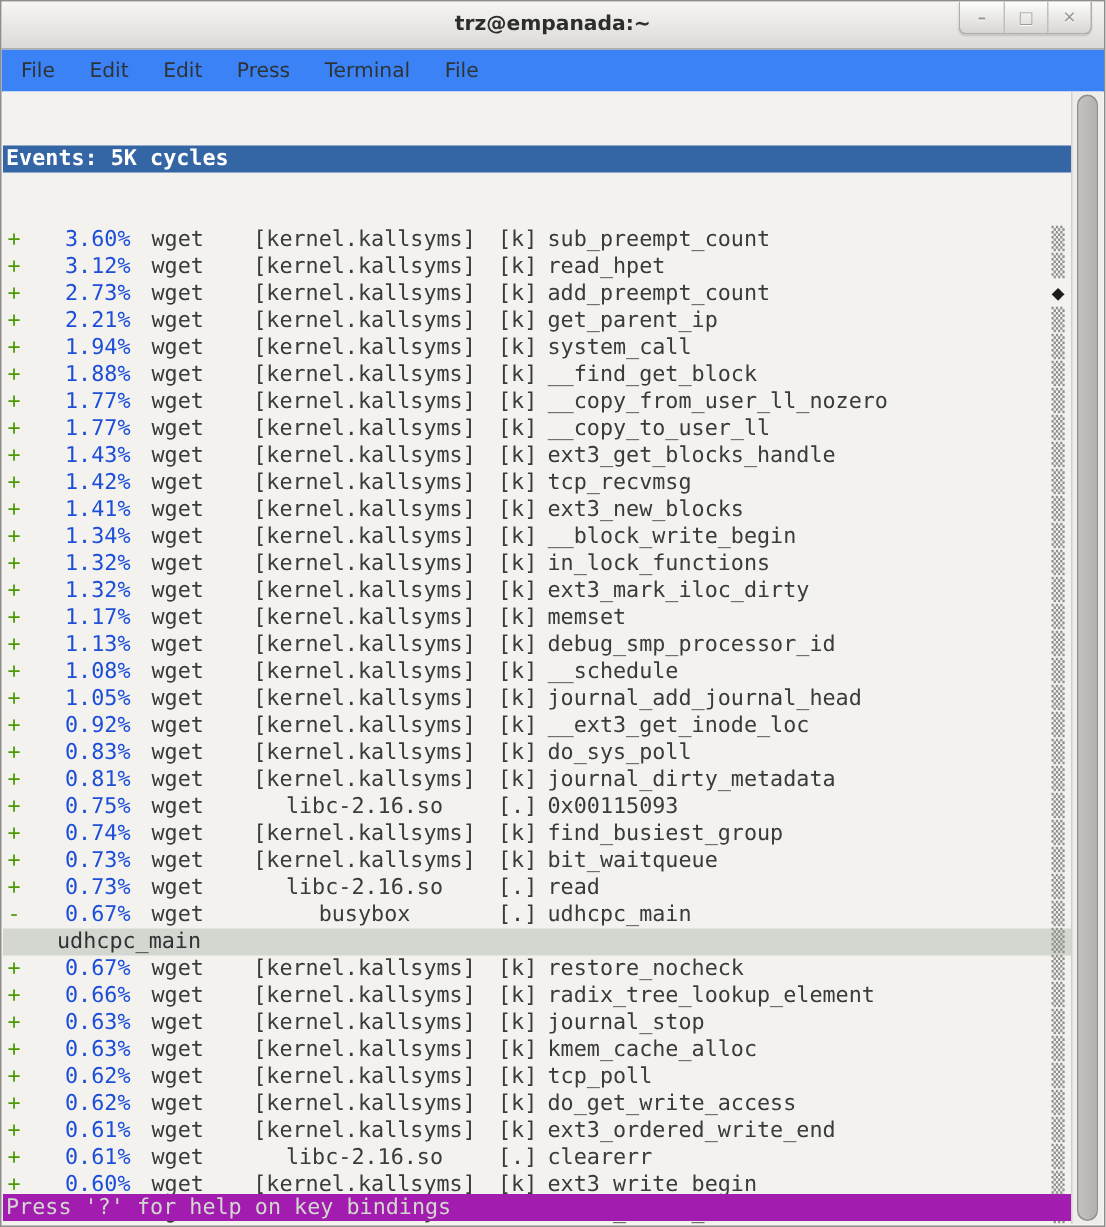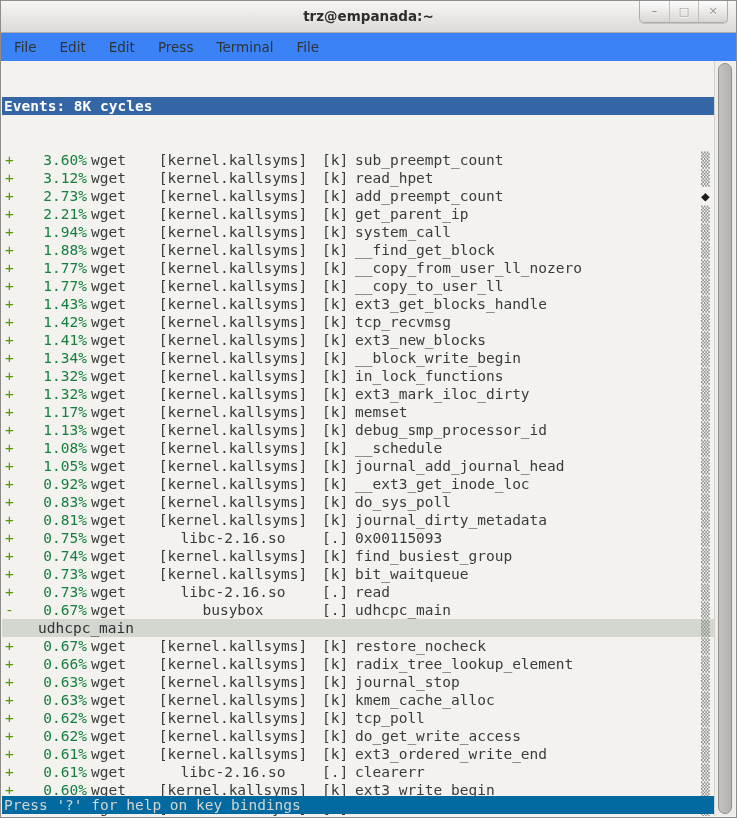--- a/index.html
+++ b/index.html
@@ -47,34 +47,34 @@
     font-family:"DejaVu Sans Mono", monospace; font-size:14.5px; line-height:18px;
     white-space:pre; color:#3a3c38;
   }
   .tui-header {
     height:18px; background:#3465a4; color:#ffffff; font-weight:bold;
     padding-left:2px;
   }
   .rows { }
   .trow { position:relative; height:18px; display:flex; padding-left:3px; }
   .trow .marker  { width:38px; color:#4e9a06; }
-  .trow .percent { width:44px; text-align:right; color:#15803d; }
-  .trow .command { width:53px; margin-left:4px; }
+  .trow .percent { width:44px; text-align:right; color:#1d4ed8; }
+  .trow .command { width:53px; margin-left:14px; }
   .trow .object  { width:178px;text-align:center; }
   .trow .mode    { width:33px; }
   .trow .symbol  { flex:1; overflow:hidden; }
   .glyph {
     position:absolute; right:3px; top:0; width:10px; color:#8f918f;
   }
   .glyph.diamond { color:#1c1c1c; }
   .trow.child { background:#d3d7cf; color:#2e3436; padding-left:36px; }
 
   .statusbar {
     position:absolute; left:0; right:0; bottom:2px; height:18px;
-    background:#0369a1; color:#d3d7cf; padding-left:2px;
+    background:#a21caf; color:#d3d7cf; padding-left:2px;
   }
 
   
   .scrollbar {
     position:absolute; top:60px; right:1px; bottom:1px; width:21px;
     background:#efedea; border-left:1px solid #d2d0cd;
   }
   .thumb {
     position:absolute; left:3px; right:3px; top:2px; bottom:2px;
     background:linear-gradient(90deg,#c4c2bf,#b4b2af);
@@ -98,21 +98,21 @@
   <div class="menubar">
     <span class="menuitem">File</span>
     <span class="menuitem">Edit</span>
     <span class="menuitem">Edit</span>
     <span class="menuitem">Press</span>
     <span class="menuitem">Terminal</span>
     <span class="menuitem">File</span>
   </div>
 
   <div class="term">
-    <div class="tui-header">Events: 8K cycles</div>
+    <div class="tui-header">Events: 5K cycles</div>
     <div class="rows"><div class="trow"><span class="marker">+</span><span class="percent">3.60%</span><span class="command">wget</span><span class="object">[kernel.kallsyms]</span><span class="mode">[k]</span><span class="symbol">sub_preempt_count</span><span class="glyph">▒</span></div><div class="trow"><span class="marker">+</span><span class="percent">3.12%</span><span class="command">wget</span><span class="object">[kernel.kallsyms]</span><span class="mode">[k]</span><span class="symbol">read_hpet</span><span class="glyph">▒</span></div><div class="trow"><span class="marker">+</span><span class="percent">2.73%</span><span class="command">wget</span><span class="object">[kernel.kallsyms]</span><span class="mode">[k]</span><span class="symbol">add_preempt_count</span><span class="glyph diamond">◆</span></div><div class="trow"><span class="marker">+</span><span class="percent">2.21%</span><span class="command">wget</span><span class="object">[kernel.kallsyms]</span><span class="mode">[k]</span><span class="symbol">get_parent_ip</span><span class="glyph">▒</span></div><div class="trow"><span class="marker">+</span><span class="percent">1.94%</span><span class="command">wget</span><span class="object">[kernel.kallsyms]</span><span class="mode">[k]</span><span class="symbol">system_call</span><span class="glyph">▒</span></div><div class="trow"><span class="marker">+</span><span class="percent">1.88%</span><span class="command">wget</span><span class="object">[kernel.kallsyms]</span><span class="mode">[k]</span><span class="symbol">__find_get_block</span><span class="glyph">▒</span></div><div class="trow"><span class="marker">+</span><span class="percent">1.77%</span><span class="command">wget</span><span class="object">[kernel.kallsyms]</span><span class="mode">[k]</span><span class="symbol">__copy_from_user_ll_nozero</span><span class="glyph">▒</span></div><div class="trow"><span class="marker">+</span><span class="percent">1.77%</span><span class="command">wget</span><span class="object">[kernel.kallsyms]</span><span class="mode">[k]</span><span class="symbol">__copy_to_user_ll</span><span class="glyph">▒</span></div><div class="trow"><span class="marker">+</span><span class="percent">1.43%</span><span class="command">wget</span><span class="object">[kernel.kallsyms]</span><span class="mode">[k]</span><span class="symbol">ext3_get_blocks_handle</span><span class="glyph">▒</span></div><div class="trow"><span class="marker">+</span><span class="percent">1.42%</span><span class="command">wget</span><span class="object">[kernel.kallsyms]</span><span class="mode">[k]</span><span class="symbol">tcp_recvmsg</span><span class="glyph">▒</span></div><div class="trow"><span class="marker">+</span><span class="percent">1.41%</span><span class="command">wget</span><span class="object">[kernel.kallsyms]</span><span class="mode">[k]</span><span class="symbol">ext3_new_blocks</span><span class="glyph">▒</span></div><div class="trow"><span class="marker">+</span><span class="percent">1.34%</span><span class="command">wget</span><span class="object">[kernel.kallsyms]</span><span class="mode">[k]</span><span class="symbol">__block_write_begin</span><span class="glyph">▒</span></div><div class="trow"><span class="marker">+</span><span class="percent">1.32%</span><span class="command">wget</span><span class="object">[kernel.kallsyms]</span><span class="mode">[k]</span><span class="symbol">in_lock_functions</span><span class="glyph">▒</span></div><div class="trow"><span class="marker">+</span><span class="percent">1.32%</span><span class="command">wget</span><span class="object">[kernel.kallsyms]</span><span class="mode">[k]</span><span class="symbol">ext3_mark_iloc_dirty</span><span class="glyph">▒</span></div><div class="trow"><span class="marker">+</span><span class="percent">1.17%</span><span class="command">wget</span><span class="object">[kernel.kallsyms]</span><span class="mode">[k]</span><span class="symbol">memset</span><span class="glyph">▒</span></div><div class="trow"><span class="marker">+</span><span class="percent">1.13%</span><span class="command">wget</span><span class="object">[kernel.kallsyms]</span><span class="mode">[k]</span><span class="symbol">debug_smp_processor_id</span><span class="glyph">▒</span></div><div class="trow"><span class="marker">+</span><span class="percent">1.08%</span><span class="command">wget</span><span class="object">[kernel.kallsyms]</span><span class="mode">[k]</span><span class="symbol">__schedule</span><span class="glyph">▒</span></div><div class="trow"><span class="marker">+</span><span class="percent">1.05%</span><span class="command">wget</span><span class="object">[kernel.kallsyms]</span><span class="mode">[k]</span><span class="symbol">journal_add_journal_head</span><span class="glyph">▒</span></div><div class="trow"><span class="marker">+</span><span class="percent">0.92%</span><span class="command">wget</span><span class="object">[kernel.kallsyms]</span><span class="mode">[k]</span><span class="symbol">__ext3_get_inode_loc</span><span class="glyph">▒</span></div><div class="trow"><span class="marker">+</span><span class="percent">0.83%</span><span class="command">wget</span><span class="object">[kernel.kallsyms]</span><span class="mode">[k]</span><span class="symbol">do_sys_poll</span><span class="glyph">▒</span></div><div class="trow"><span class="marker">+</span><span class="percent">0.81%</span><span class="command">wget</span><span class="object">[kernel.kallsyms]</span><span class="mode">[k]</span><span class="symbol">journal_dirty_metadata</span><span class="glyph">▒</span></div><div class="trow"><span class="marker">+</span><span class="percent">0.75%</span><span class="command">wget</span><span class="object">libc-2.16.so</span><span class="mode">[.]</span><span class="symbol">0x00115093</span><span class="glyph">▒</span></div><div class="trow"><span class="marker">+</span><span class="percent">0.74%</span><span class="command">wget</span><span class="object">[kernel.kallsyms]</span><span class="mode">[k]</span><span class="symbol">find_busiest_group</span><span class="glyph">▒</span></div><div class="trow"><span class="marker">+</span><span class="percent">0.73%</span><span class="command">wget</span><span class="object">[kernel.kallsyms]</span><span class="mode">[k]</span><span class="symbol">bit_waitqueue</span><span class="glyph">▒</span></div><div class="trow"><span class="marker">+</span><span class="percent">0.73%</span><span class="command">wget</span><span class="object">libc-2.16.so</span><span class="mode">[.]</span><span class="symbol">read</span><span class="glyph">▒</span></div><div class="trow"><span class="marker">-</span><span class="percent">0.67%</span><span class="command">wget</span><span class="object">busybox</span><span class="mode">[.]</span><span class="symbol">udhcpc_main</span><span class="glyph">▒</span></div><div class="trow child"><span class="childlbl">udhcpc_main</span><span class="glyph">▒</span></div><div class="trow"><span class="marker">+</span><span class="percent">0.67%</span><span class="command">wget</span><span class="object">[kernel.kallsyms]</span><span class="mode">[k]</span><span class="symbol">restore_nocheck</span><span class="glyph">▒</span></div><div class="trow"><span class="marker">+</span><span class="percent">0.66%</span><span class="command">wget</span><span class="object">[kernel.kallsyms]</span><span class="mode">[k]</span><span class="symbol">radix_tree_lookup_element</span><span class="glyph">▒</span></div><div class="trow"><span class="marker">+</span><span class="percent">0.63%</span><span class="command">wget</span><span class="object">[kernel.kallsyms]</span><span class="mode">[k]</span><span class="symbol">journal_stop</span><span class="glyph">▒</span></div><div class="trow"><span class="marker">+</span><span class="percent">0.63%</span><span class="command">wget</span><span class="object">[kernel.kallsyms]</span><span class="mode">[k]</span><span class="symbol">kmem_cache_alloc</span><span class="glyph">▒</span></div><div class="trow"><span class="marker">+</span><span class="percent">0.62%</span><span class="command">wget</span><span class="object">[kernel.kallsyms]</span><span class="mode">[k]</span><span class="symbol">tcp_poll</span><span class="glyph">▒</span></div><div class="trow"><span class="marker">+</span><span class="percent">0.62%</span><span class="command">wget</span><span class="object">[kernel.kallsyms]</span><span class="mode">[k]</span><span class="symbol">do_get_write_access</span><span class="glyph">▒</span></div><div class="trow"><span class="marker">+</span><span class="percent">0.61%</span><span class="command">wget</span><span class="object">[kernel.kallsyms]</span><span class="mode">[k]</span><span class="symbol">ext3_ordered_write_end</span><span class="glyph">▒</span></div><div class="trow"><span class="marker">+</span><span class="percent">0.61%</span><span class="command">wget</span><span class="object">libc-2.16.so</span><span class="mode">[.]</span><span class="symbol">clearerr</span><span class="glyph">▒</span></div><div class="trow"><span class="marker">+</span><span class="percent">0.60%</span><span class="command">wget</span><span class="object">[kernel.kallsyms]</span><span class="mode">[k]</span><span class="symbol">ext3_write_begin</span><span class="glyph">▒</span></div><div class="trow"><span class="marker">+</span><span class="percent">0.59%</span><span class="command">wget</span><span class="object">[kernel.kallsyms]</span><span class="mode">[k]</span><span class="symbol">sched_clock_local</span><span class="glyph">▒</span></div></div>
     <div class="statusbar">Press '?' for help on key bindings</div>
   </div>
 
   <div class="scrollbar">
     <div class="thumb"></div>
   </div>
 
 </div>
 

